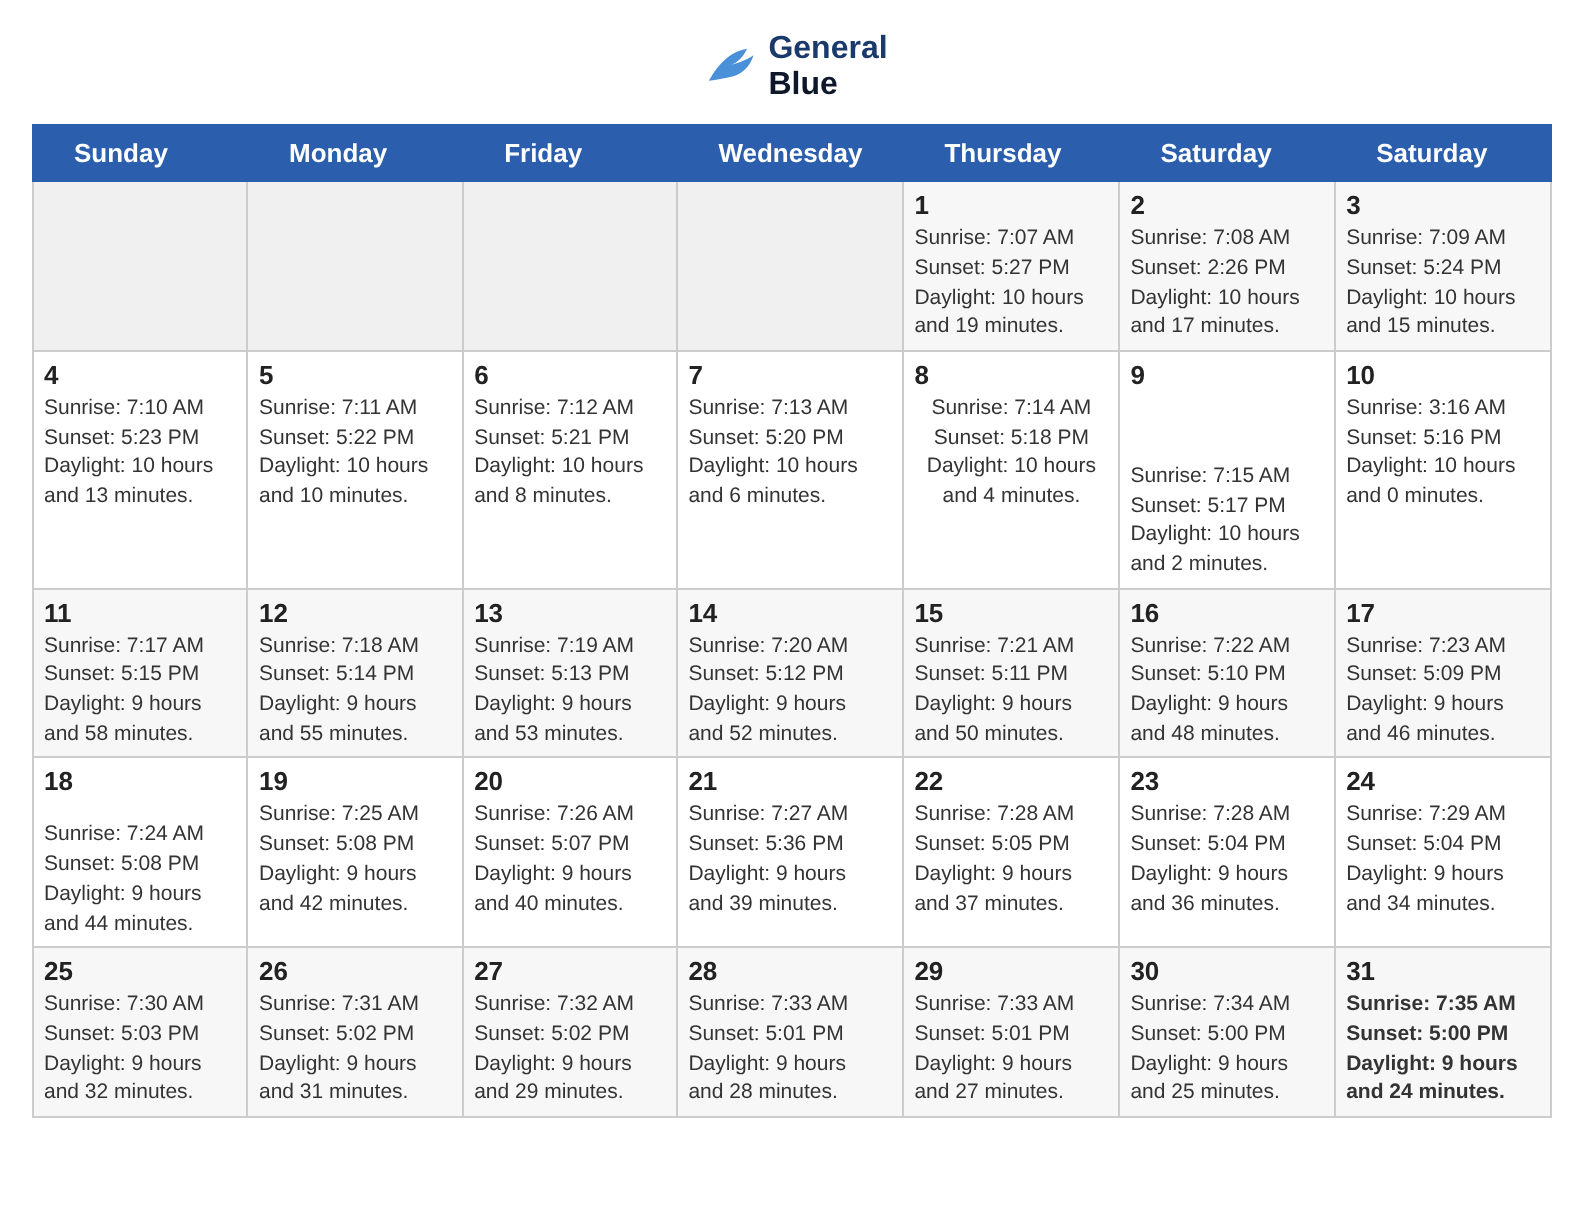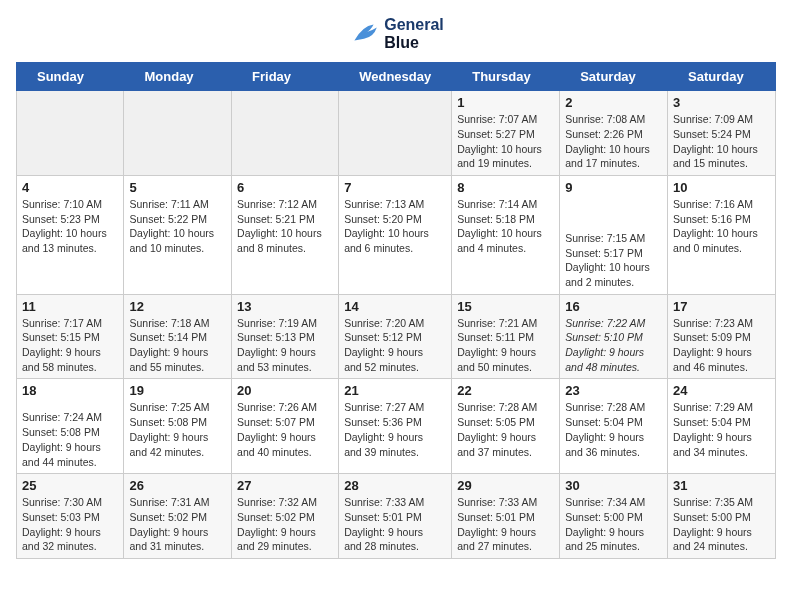--- a/index.html
+++ b/index.html
@@ -165,35 +165,35 @@
         </td>
         <td>
           <span class="day-num">7</span>
           <div class="day-info" style="white-space: pre-line;">Sunrise: 7:13 AM
 Sunset: 5:20 PM
 Daylight: 10 hours
 and 6 minutes.</div>
         </td>
         <td>
           <span class="day-num">8</span>
-          <div class="day-info" style="white-space: pre-line;">Sunrise: 7:14 AM
+          <div class="day-info" style="white-space: pre-line; text-align: center;">Sunrise: 7:14 AM
 Sunset: 5:18 PM
 Daylight: 10 hours
 and 4 minutes.</div>
         </td>
         <td>
           <span class="day-num">9</span>
           <div class="day-info" style="white-space: pre-line; margin-top: 36px;">Sunrise: 7:15 AM
 Sunset: 5:17 PM
 Daylight: 10 hours
 and 2 minutes.</div>
         </td>
         <td>
           <span class="day-num">10</span>
-          <div class="day-info" style="white-space: pre-line;">Sunrise: 7:16 AM
+          <div class="day-info" style="white-space: pre-line;">Sunrise: 3:16 AM
 Sunset: 5:16 PM
 Daylight: 10 hours
 and 0 minutes.</div>
         </td>
       </tr>
       <tr>
         <td>
           <span class="day-num">11</span>
           <div class="day-info" style="white-space: pre-line;">Sunrise: 7:17 AM
 Sunset: 5:15 PM
@@ -223,21 +223,21 @@
         </td>
         <td>
           <span class="day-num">15</span>
           <div class="day-info" style="white-space: pre-line;">Sunrise: 7:21 AM
 Sunset: 5:11 PM
 Daylight: 9 hours
 and 50 minutes.</div>
         </td>
         <td>
           <span class="day-num">16</span>
-          <div class="day-info" style="white-space: pre-line; font-style: italic;">Sunrise: 7:22 AM
+          <div class="day-info" style="white-space: pre-line;">Sunrise: 7:22 AM
 Sunset: 5:10 PM
 Daylight: 9 hours
 and 48 minutes.</div>
         </td>
         <td>
           <span class="day-num">17</span>
           <div class="day-info" style="white-space: pre-line;">Sunrise: 7:23 AM
 Sunset: 5:09 PM
 Daylight: 9 hours
 and 46 minutes.</div>
@@ -332,20 +332,20 @@
         </td>
         <td>
           <span class="day-num">30</span>
           <div class="day-info" style="white-space: pre-line;">Sunrise: 7:34 AM
 Sunset: 5:00 PM
 Daylight: 9 hours
 and 25 minutes.</div>
         </td>
         <td>
           <span class="day-num">31</span>
-          <div class="day-info" style="white-space: pre-line;">Sunrise: 7:35 AM
+          <div class="day-info" style="white-space: pre-line; font-weight: bold;">Sunrise: 7:35 AM
 Sunset: 5:00 PM
 Daylight: 9 hours
 and 24 minutes.</div>
         </td>
       </tr>
     </tbody>
 </table>
 
 </body></html>

